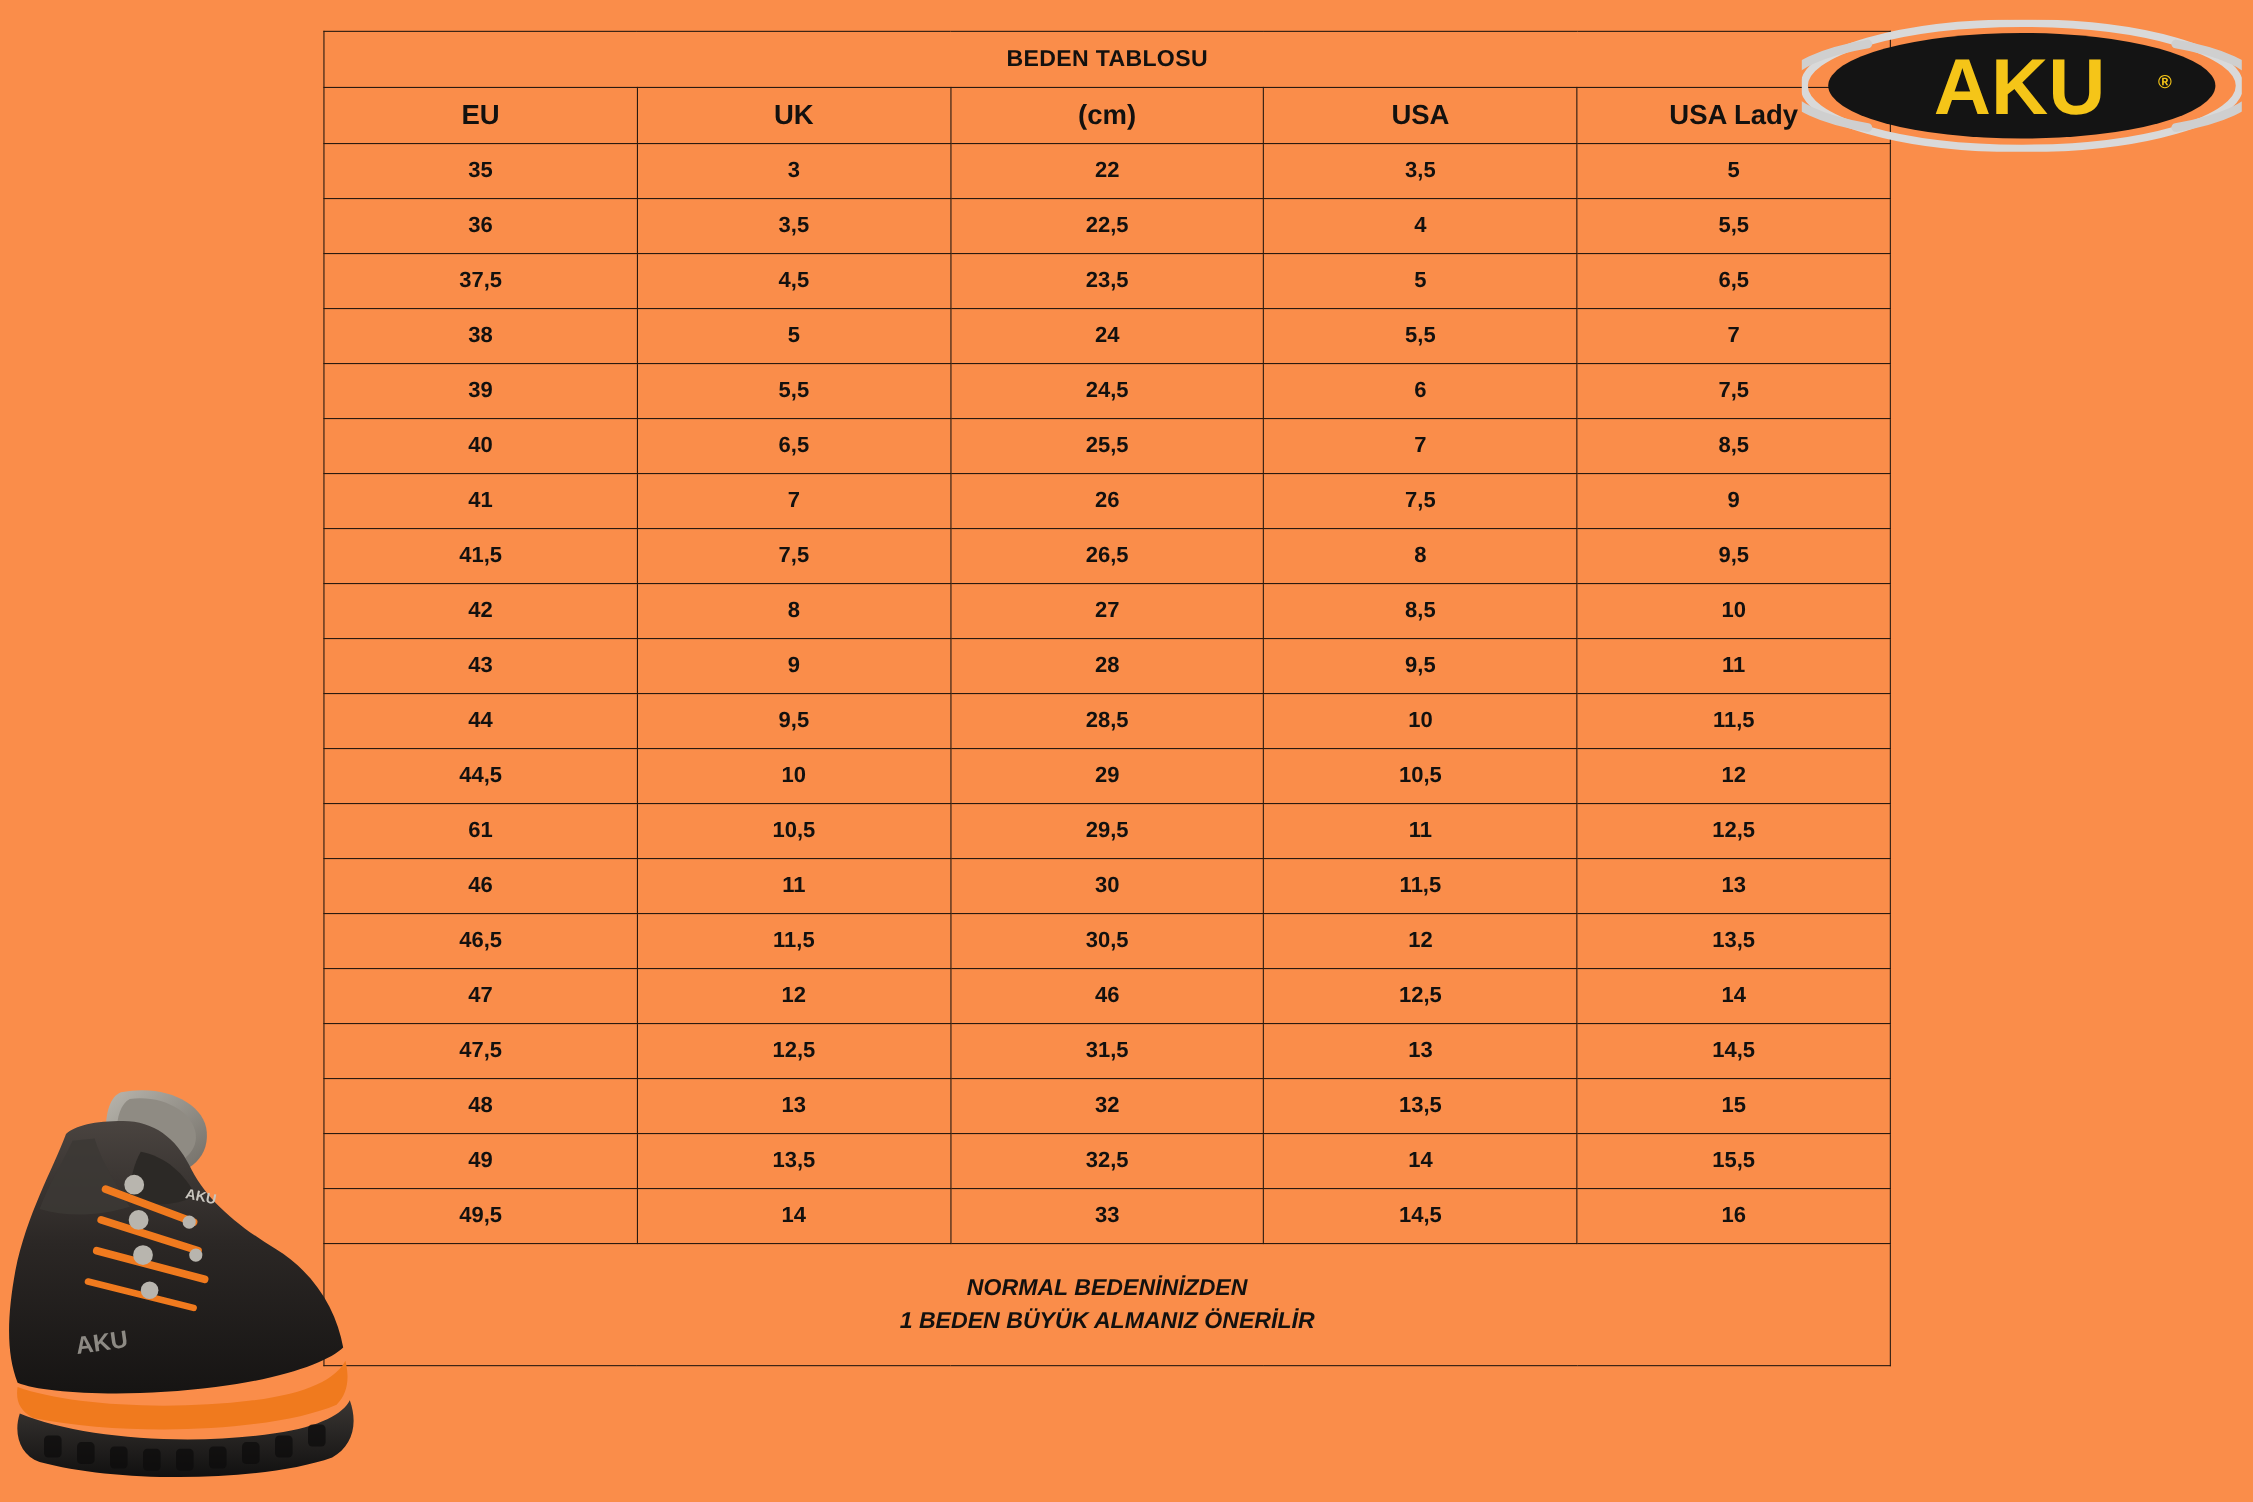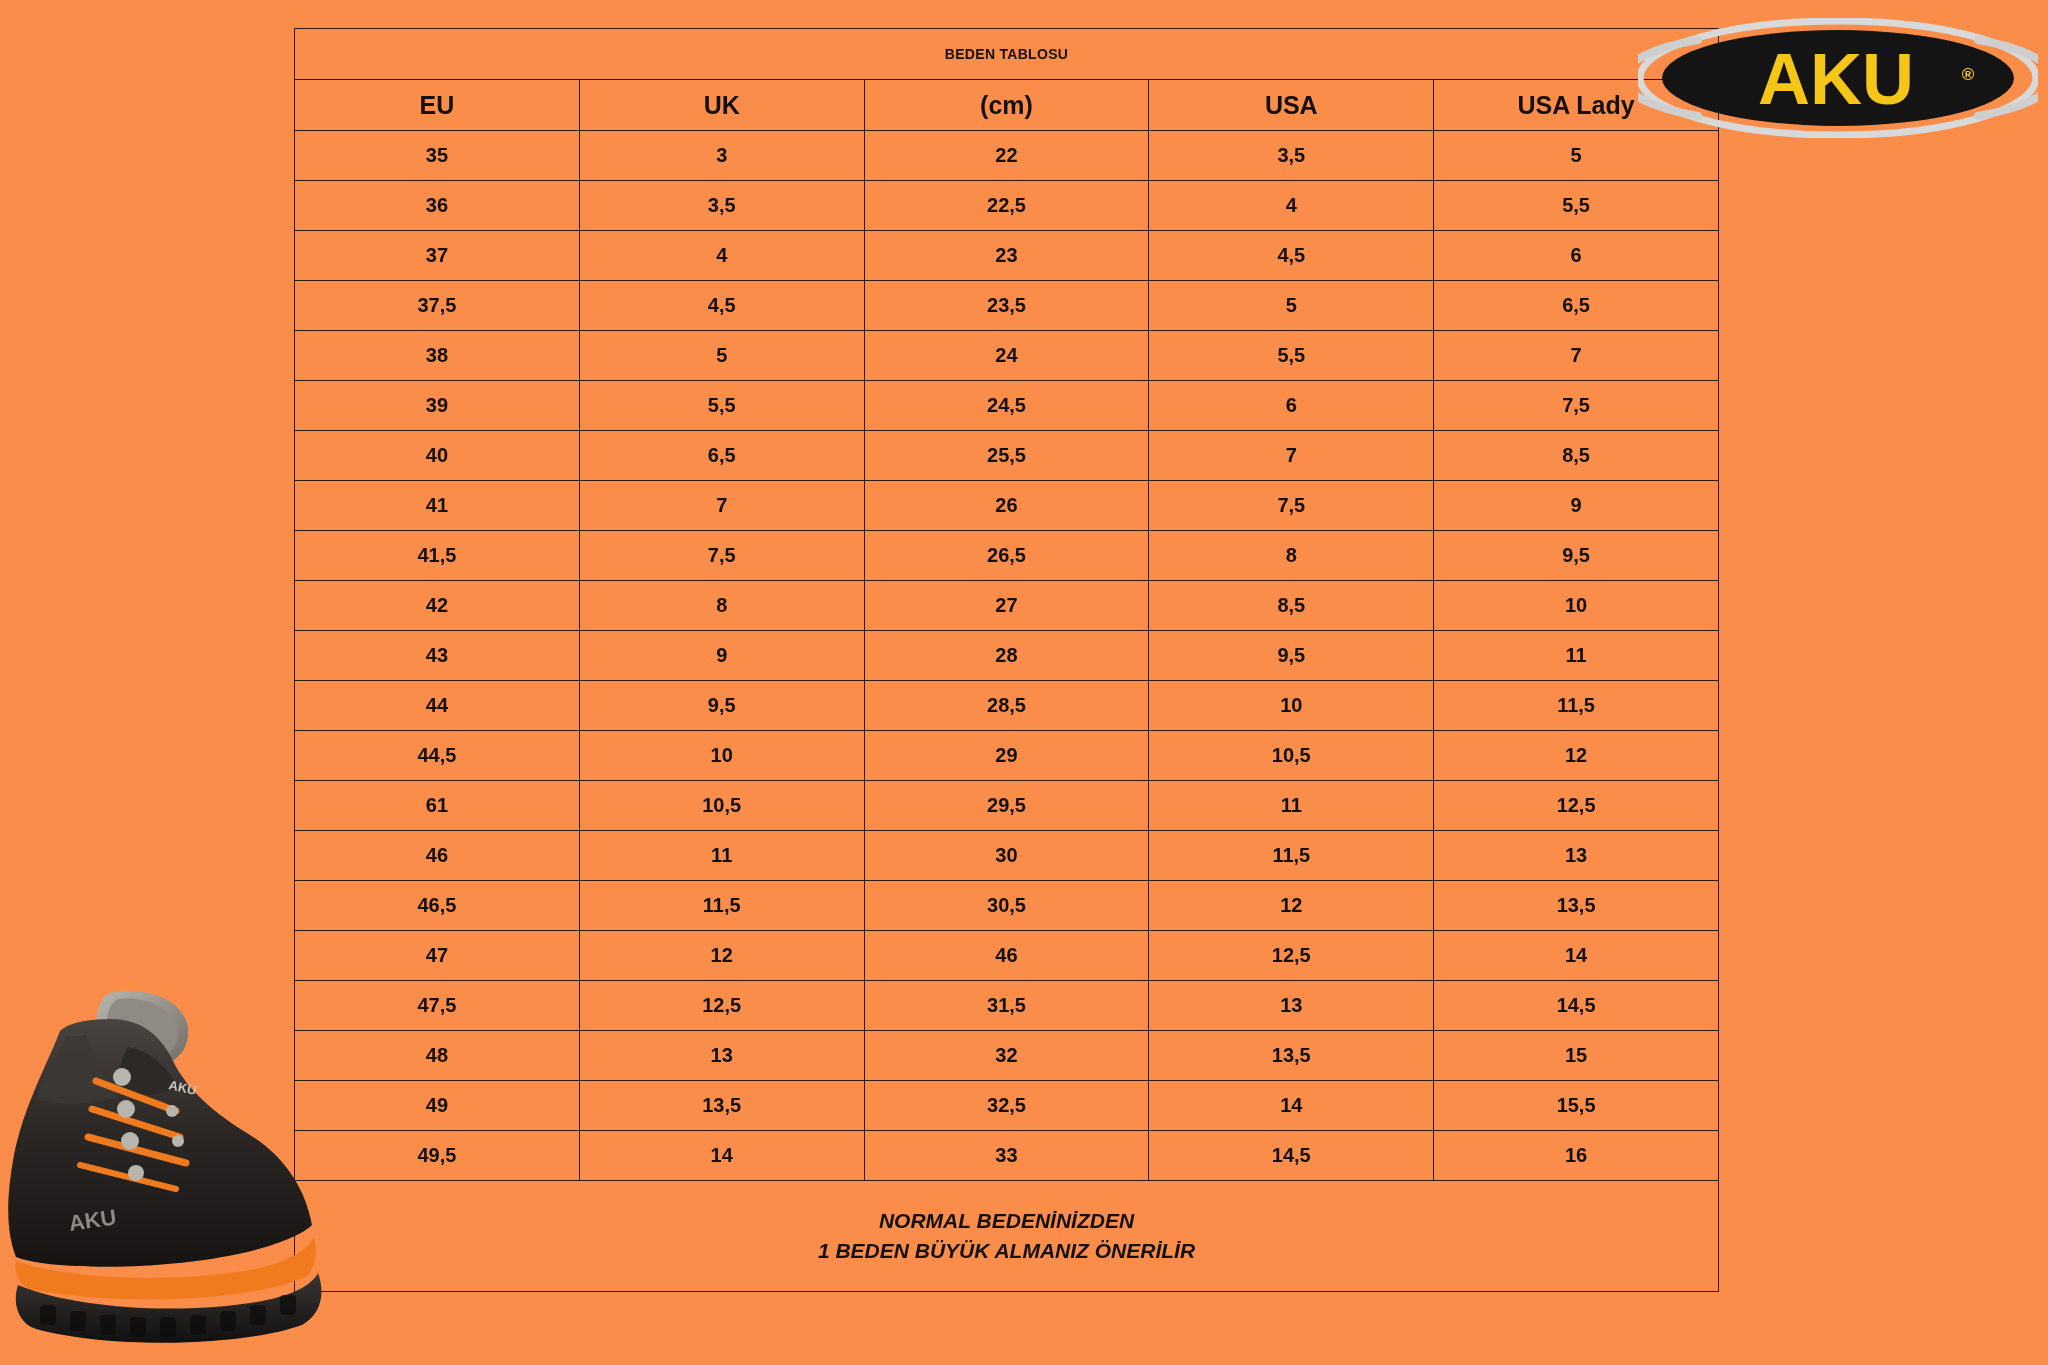--- a/index.html
+++ b/index.html
@@ -43,21 +43,21 @@
     color: #13110f;
     font-weight: bold;
     font-size: 20px;
     padding: 0;
     height: 49px;
     line-height: 49px;
     white-space: nowrap;
   }
 
   tr.title-row td {
-    font-size: 14px;
+    font-size: 21px;
     height: 50px;
     line-height: 50px;
     letter-spacing: 0.3px;
     margin-top: 24px;
   }
 
   tr.header-row td {
     font-size: 25px;
     height: 50px;
     line-height: 50px;
@@ -125,27 +125,20 @@
           <td>22</td>
           <td>3,5</td>
           <td>5</td>
         </tr>
         <tr class="data-row">
           <td>36</td>
           <td>3,5</td>
           <td>22,5</td>
           <td>4</td>
           <td>5,5</td>
-        </tr>
-        <tr class="data-row">
-          <td>37</td>
-          <td>4</td>
-          <td>23</td>
-          <td>4,5</td>
-          <td>6</td>
         </tr>
         <tr class="data-row">
           <td>37,5</td>
           <td>4,5</td>
           <td>23,5</td>
           <td>5</td>
           <td>6,5</td>
         </tr>
         <tr class="data-row">
           <td>38</td>

